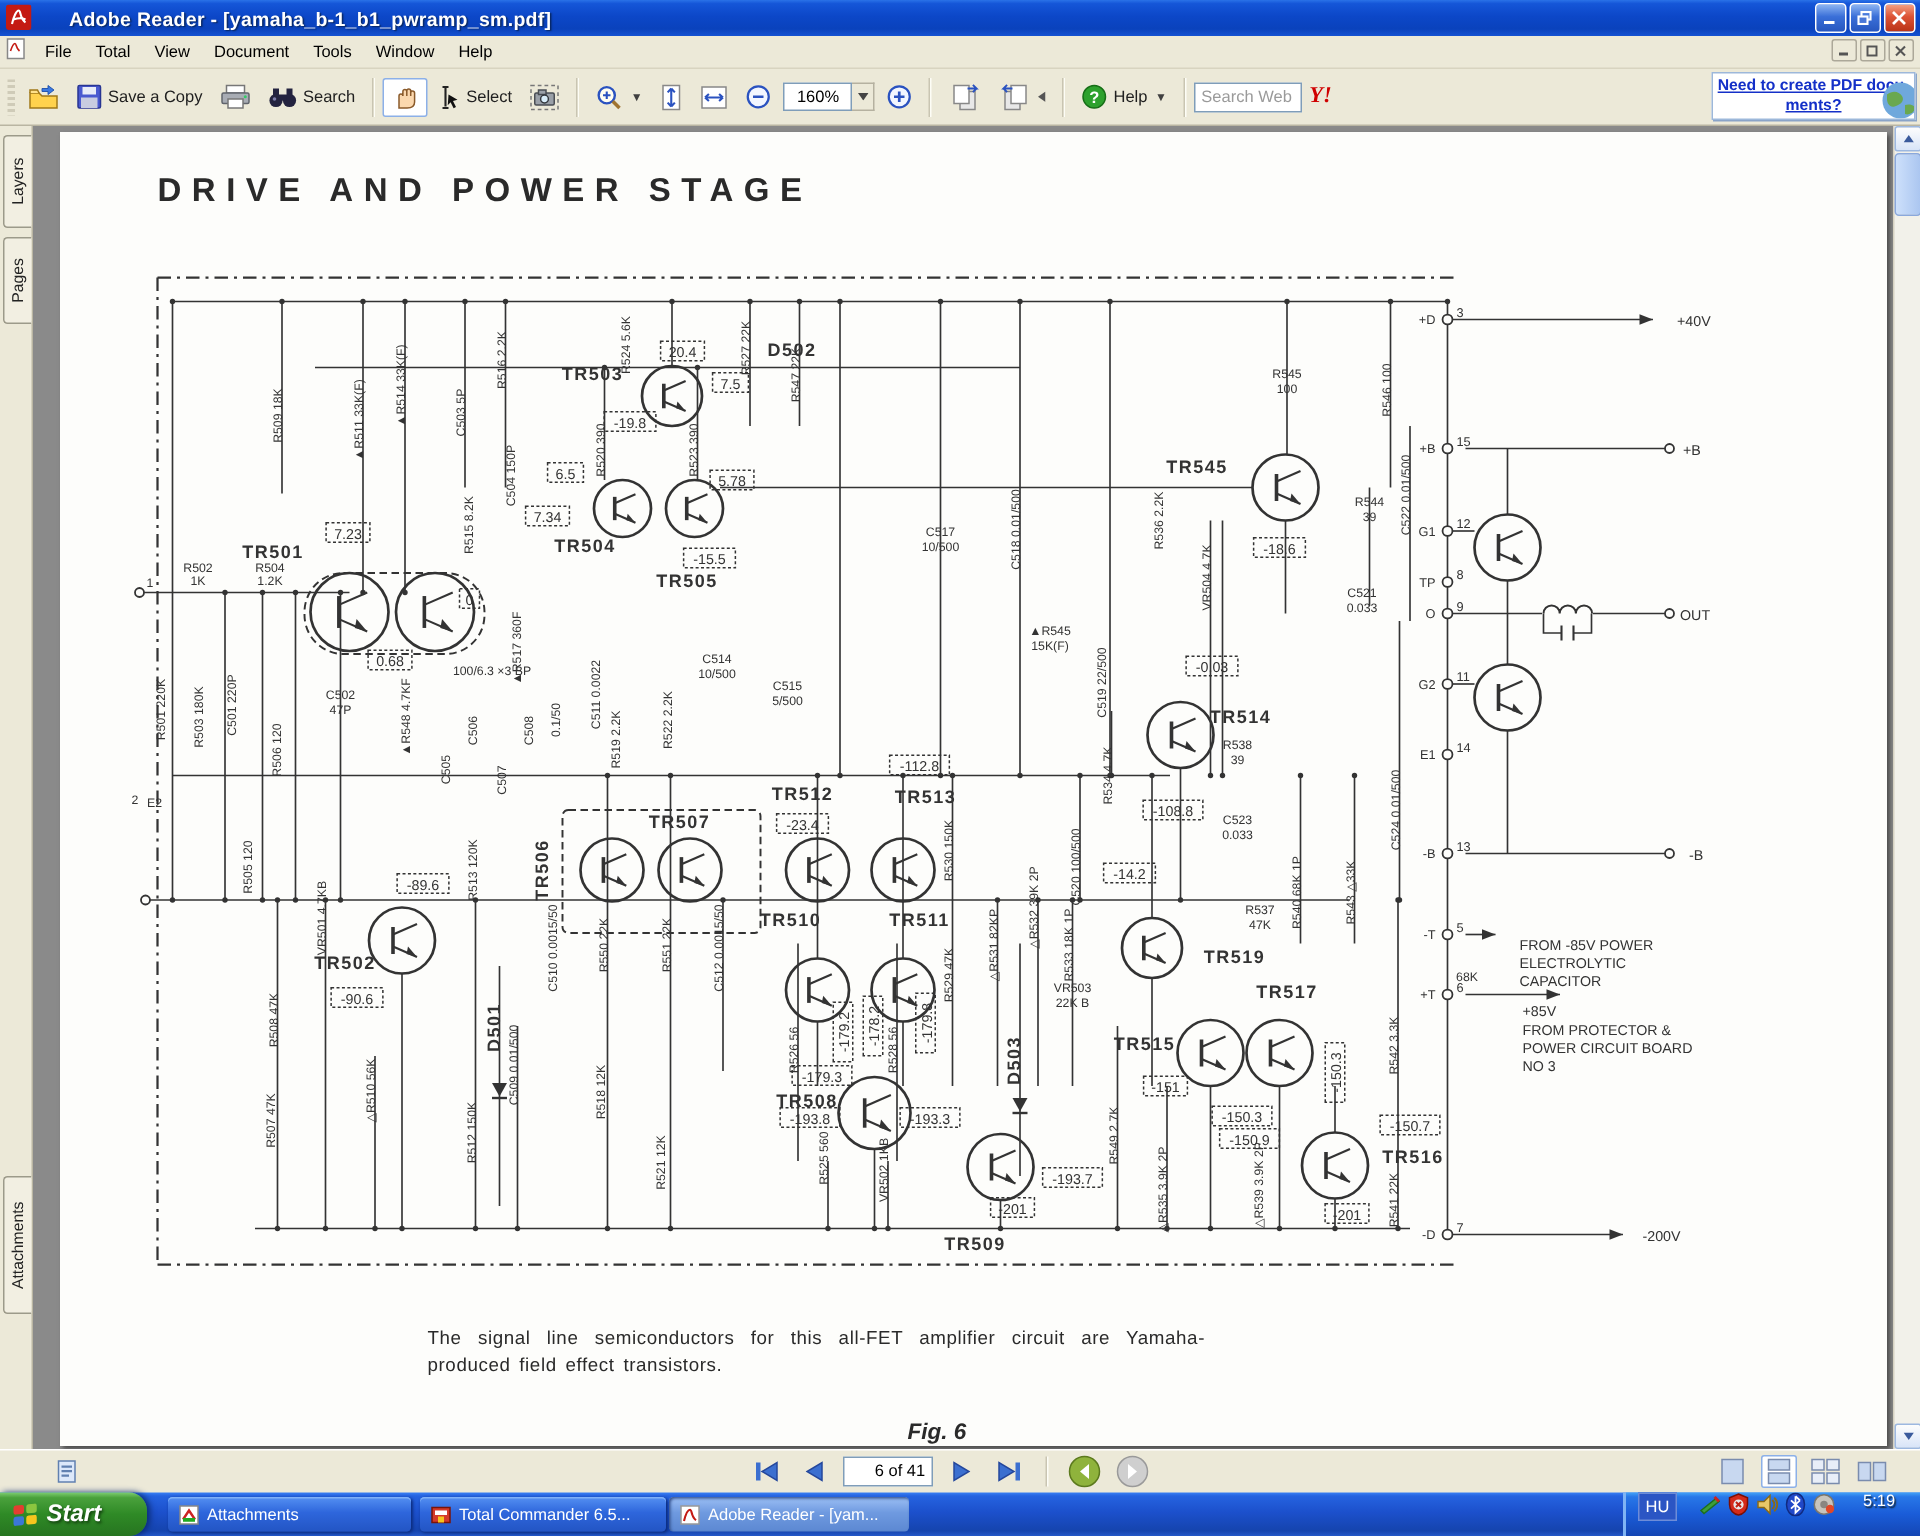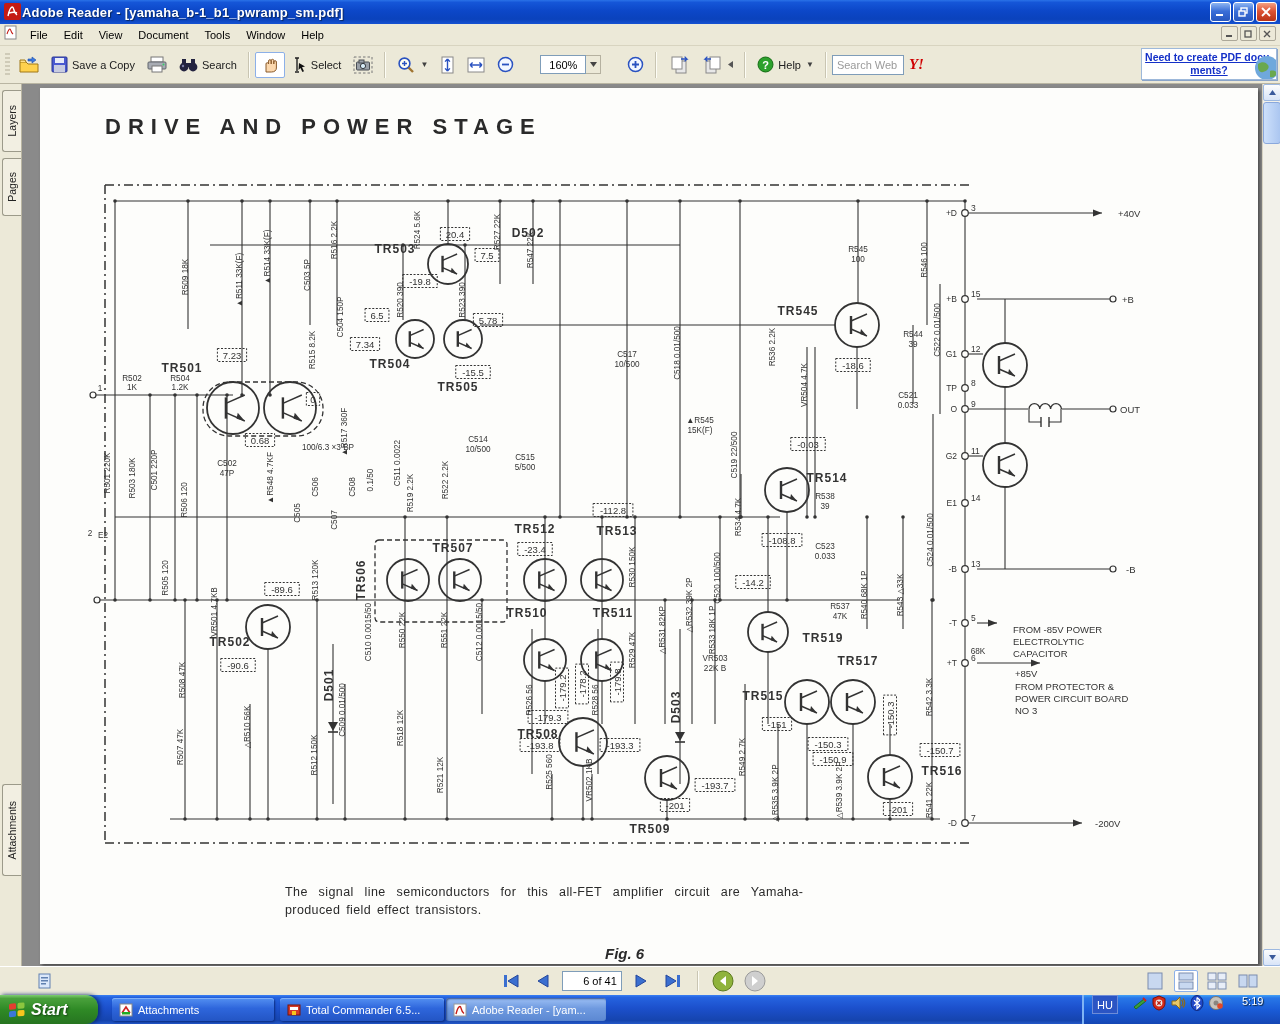--- a/index.html
+++ b/index.html
@@ -2,21 +2,21 @@
 <html><head>
 <meta charset="utf-8">
 <style>
   * { margin:0; padding:0; box-sizing:border-box; }
   html,body { width:1280px; height:1024px; overflow:hidden; font-family:"Liberation Sans",sans-serif; background:#ece9d8; }
   .abs { position:absolute; }
 
   
   #titlebar { position:absolute; left:0; top:0; width:1280px; height:24px;
     background:linear-gradient(180deg,#2a72e8 0%,#1556d8 10%,#0c47c8 45%,#0a42bc 80%,#1552d2 100%);
-    display:flex; align-items:center; color:#fff; }
+    display:flex; align-items:center; color:#fff;padding-left:24px; }
   #titlebar .ttl { font-size:13px; font-weight:bold; margin-left:5px; text-shadow:1px 1px 1px #08265e; letter-spacing:.2px;}
   .winbtns { position:absolute; right:3px; top:2px; display:flex; gap:2px; }
   .winbtn { width:21px; height:20px; border:1px solid #fff; border-radius:3px;
     background:linear-gradient(180deg,#8db5f2,#3a6fd8 45%,#2757bf); display:flex;align-items:center;justify-content:center;}
   .winbtn.close { background:linear-gradient(180deg,#f3a183,#dd5335 45%,#b93317); }
 
   
   #menubar { position:absolute; left:0; top:24px; width:1280px; height:22px; background:#ece9d8;
     display:flex; align-items:center; border-bottom:1px solid #d8d4c0; }
   .menu-item { font-size:11px; padding:3px 8px; color:#000; }
@@ -123,21 +123,21 @@
 
 <div id="menubar">
   <span style="margin:0 4px">
     <svg width="14" height="15">
         <rect x="1" y="1" width="11" height="13" fill="#fff" stroke="#888"></rect>
         <path d="M3,9 C4,6 5,4 6,4 C7,4 6.5,7 9,9" stroke="#c41a13" stroke-width="1.1" fill="none"></path>
       </svg>
   </span>
   <div id="menus" style="display:flex">
       <span class="menu-item">File</span>
-      <span class="menu-item">Edit</span>
+      <span class="menu-item">Total</span>
       <span class="menu-item">View</span>
       <span class="menu-item">Document</span>
       <span class="menu-item">Tools</span>
       <span class="menu-item">Window</span>
       <span class="menu-item">Help</span>
     </div>
   <div class="mdi">
     <div class="mdibtn">
         <svg width="9" height="8">
           <rect x="1" y="5" width="6" height="2" fill="#555"></rect>
@@ -233,21 +233,21 @@
         <rect x="1" y="2" width="16" height="14" fill="#fff" stroke="#888"></rect>
         <path d="M3,9 h12 M3,9 l2.6,-2.4 M3,9 l2.6,2.4 M15,9 l-2.6,-2.4 M15,9 l-2.6,2.4" stroke="#2a52c0" stroke-width="1.4" fill="none"></path>
       </svg>
   </div>
   <div class="tbtn">
     <svg width="17" height="17">
         <circle cx="8.5" cy="8.5" r="7" fill="#f2f6ff" stroke="#2a52c0" stroke-width="1.5"></circle>
         <path d="M5,8.5 h7" stroke="#2a52c0" stroke-width="1.8"></path>
       </svg>
   </div>
-  <div style="display:flex;align-items:flex-end;margin:0 20px">
+  <div style="display:flex;align-items:flex-end;margin:0 2px">
     <div class="combo">160%</div>
     <div class="combobtn">
         <svg width="7" height="5">
           <polygon points="0,0 7,0 3.5,5" fill="#444"></polygon>
         </svg>
       </div>
   </div>
   <div class="tbtn">
     <svg width="17" height="17">
         <circle cx="8.5" cy="8.5" r="7" fill="#f2f6ff" stroke="#2a52c0" stroke-width="1.5"></circle>

